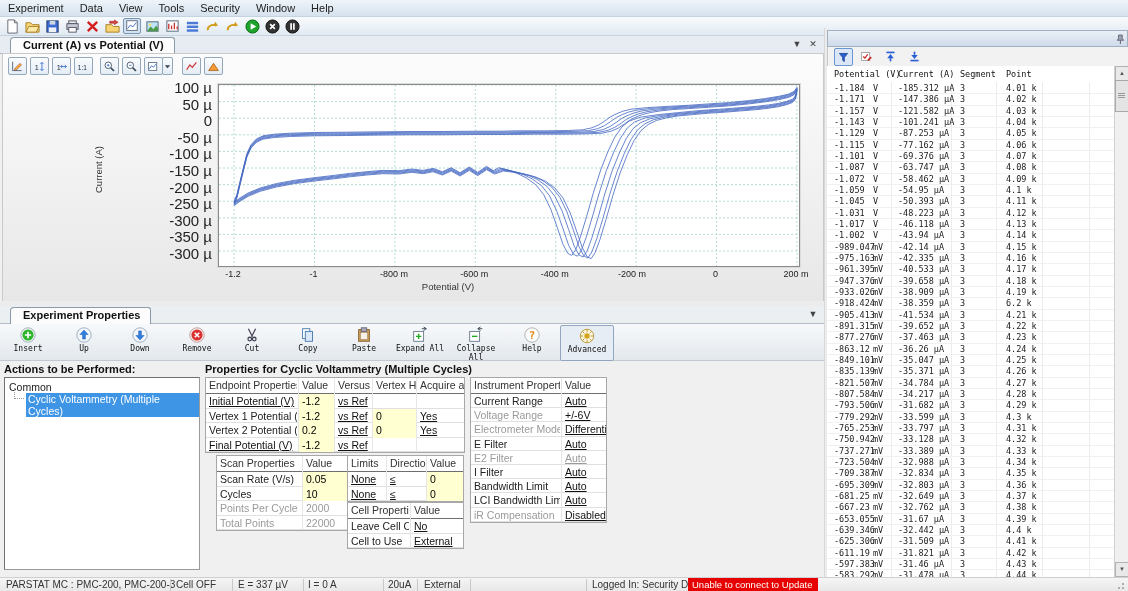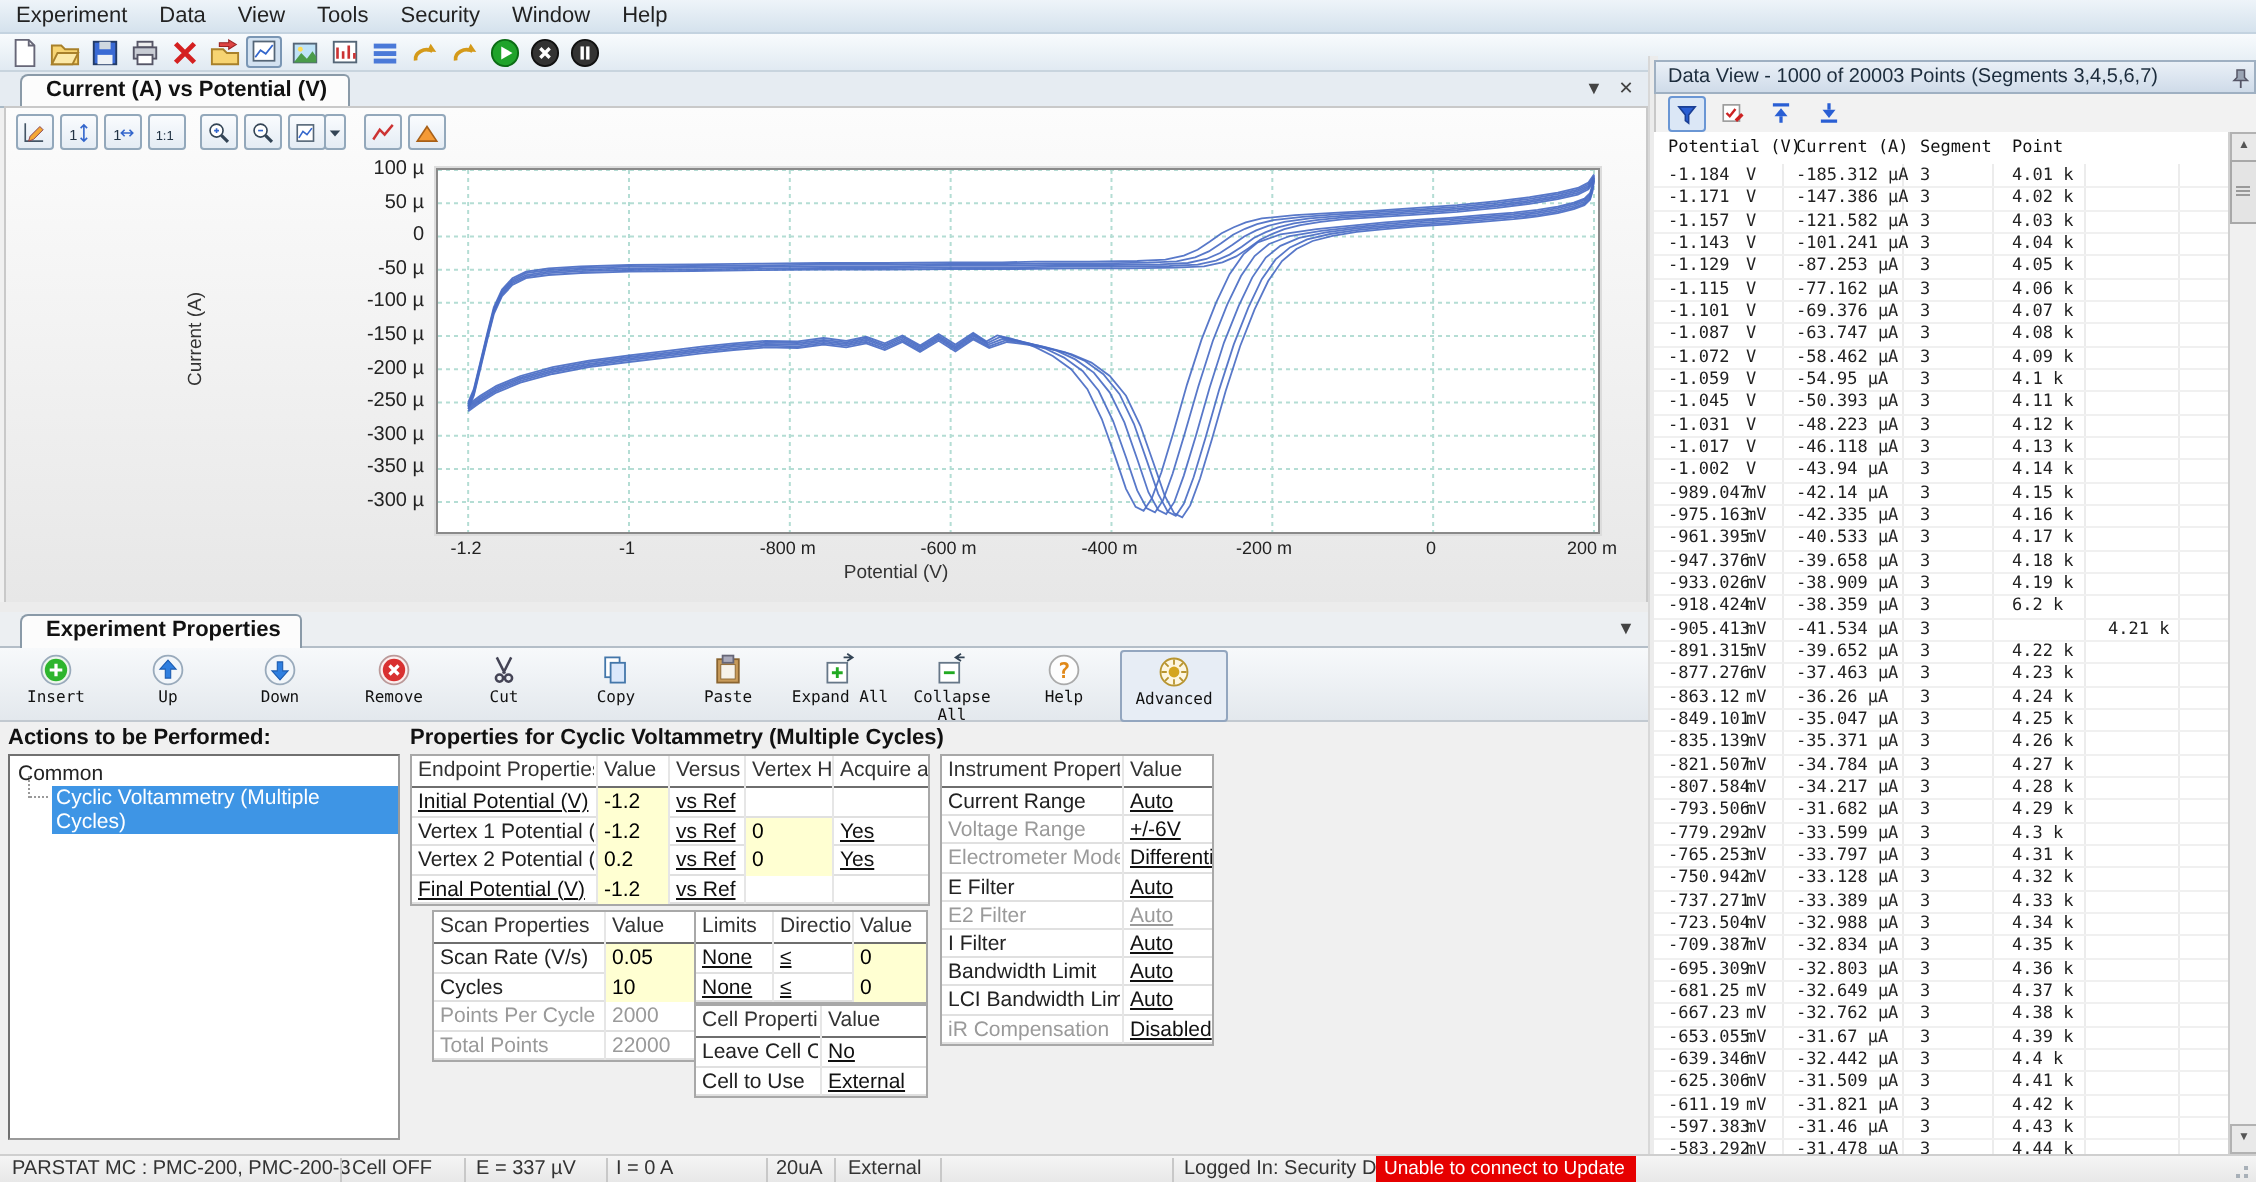--- a/index.html
+++ b/index.html
@@ -17,21 +17,21 @@
   
   #chart-tabrow{left:0;top:36px;width:824px;height:17px;background:#e6ecf2;border-bottom:1px solid #a9b9c6}
   .doc-tab{position:absolute;left:10px;top:1px;height:15px;background:#fcfcfc;border:1px solid #8a9aa8;border-bottom:none;
            border-radius:4px 3px 0 0;padding:1px 10px 0 12px;font-size:11px;font-weight:bold;color:#111}
   .tab-ctl{position:absolute;top:3px;font-size:9px;color:#444;width:14px;text-align:center}
   #chart-body{left:2px;top:53px;width:820px;height:247px;background:linear-gradient(#fcfcfc,#e7e7e7);border:1px solid #c9c9c9}
   .cbtn{position:absolute;top:57px;width:17px;height:16px;border:1px solid #93a8bb;border-radius:2px;
         background:linear-gradient(#fafcfe,#e4ecf4);display:flex;align-items:center;justify-content:center}
   #plot{left:218px;top:84px;width:580px;height:181px;background:#fff;border:1px solid #8a8a8a;box-shadow:0 0 0 1px #dcdcdc}
   .xlab{position:absolute;top:269px;width:60px;text-align:center;font-size:9px;color:#222}
-  .ylab{position:absolute;left:146px;width:66px;text-align:right;font-size:10px;color:#222}
+  .ylab{position:absolute;left:146px;width:66px;text-align:right;font-size:15px;color:#222}
   #y-axis-title{left:48px;top:164px;width:100px;text-align:center;font-size:9.5px;color:#333;
                 transform:rotate(-90deg);transform-origin:center}
   #x-axis-title{left:388px;top:281px;width:120px;text-align:center;font-size:9.5px;color:#333}
   
   #split-h{left:0;top:301px;width:824px;height:5px;background:#ececec}
   #split-v{left:824px;top:28px;width:4px;height:550px;background:#ececec;border-left:1px solid #d8d8d8}
   
   #props-tabrow{left:0;top:306px;width:824px;height:17px;background:#eceff2;border-bottom:1px solid #b4bec8}
   #props-toolbar{left:0;top:324px;width:824px;height:36px;background:linear-gradient(#f7f9fb,#e3e8ed);border-bottom:1px solid #c2c9d0}
   .pbtn{position:absolute;top:325px;width:52px;height:34px;text-align:center;font-size:8px;
@@ -510,21 +510,20 @@
         <div class="pcell pc-link" style="left: 90px; width: 41px;">Auto</div>
       </div>
       <div class="prow" style="height: 13.2px;">
         <div class="pcell first pc-rolbl" style="left: 0px; width: 86px;">iR Compensation</div>
         <div class="pcell pc-link" style="left: 90px; width: 41px;">Disabled</div>
       </div>
     </div>
   </div>
 
 <div id="dv-header" class="abs">
-  <span>Data View - 1000 of 20003 Points (Segments 3,4,5,6,7)</span>
   <svg class="abs" style="left:286px;top:2px" width="12" height="13" viewBox="0 0 16 16">
       <path d="M6 2h5v5l2 2H4l2-2z" fill="#9aa4b4" stroke="#556"></path>
       <path d="M8.5 9v5" stroke="#556" stroke-width="1.2"></path>
     </svg>
 </div>
 <div id="dv-toolbar" class="abs">
   <div class="dvbtn pressed" style="left:6px">
       <svg width="13" height="13" viewBox="0 0 16 16">
         <path d="M3 3h10l-4 5v5l-2-1.5V8z" fill="#2a5fd4" stroke="#1a3f94"></path>
       </svg>
@@ -701,21 +700,21 @@
       <span style="left: 46px;">mV</span>
       <span style="left: 71px;">-38.359 µA</span>
       <span style="left: 133px;">3</span>
       <span style="left: 179px;">6.2 k</span>
     </div>
     <div class="dv-row" style="top: 226.6px;">
       <span style="left: 7px;">-905.413</span>
       <span style="left: 46px;">mV</span>
       <span style="left: 71px;">-41.534 µA</span>
       <span style="left: 133px;">3</span>
-      <span style="left: 179px; margin-left: 48px;">4.21 k</span>
+      <span style="left: 179px;">4.21 k</span>
     </div>
     <div class="dv-row" style="top: 237.93px;">
       <span style="left: 7px;">-891.315</span>
       <span style="left: 46px;">mV</span>
       <span style="left: 71px;">-39.652 µA</span>
       <span style="left: 133px;">3</span>
       <span style="left: 179px;">4.22 k</span>
     </div>
     <div class="dv-row" style="top: 249.26px;">
       <span style="left: 7px;">-877.276</span>

